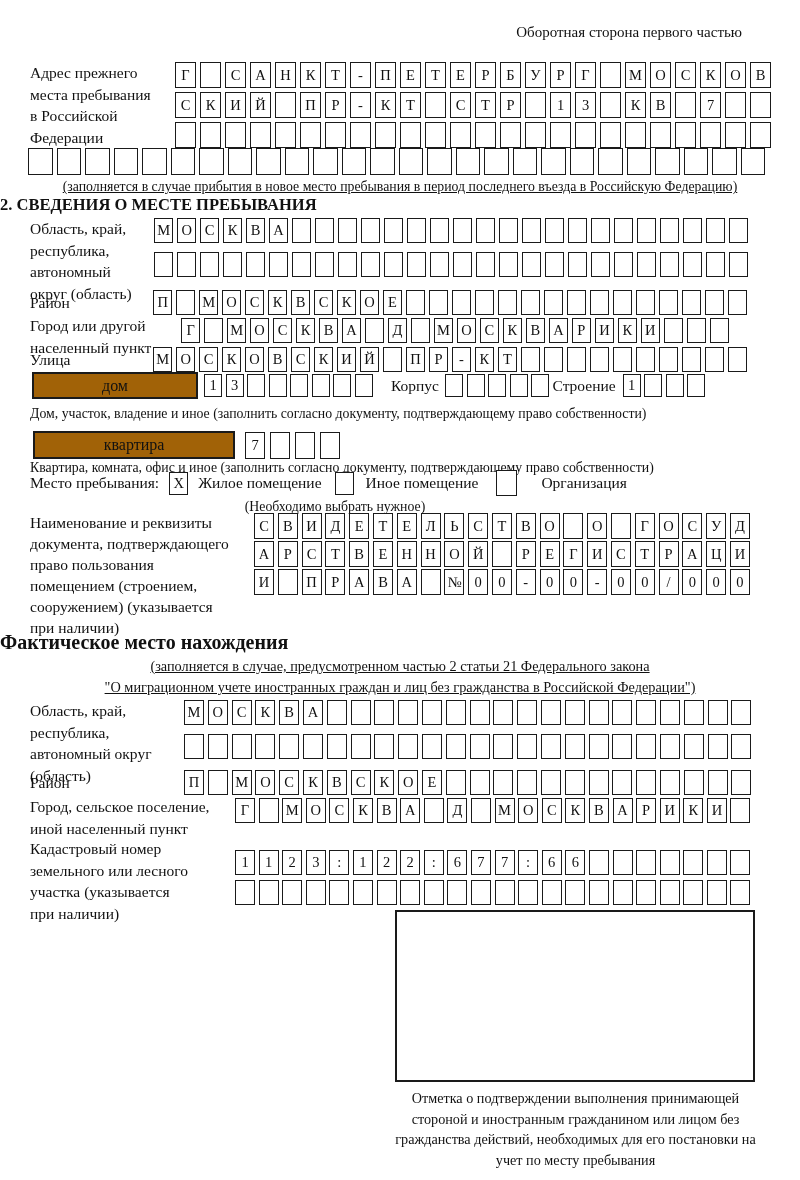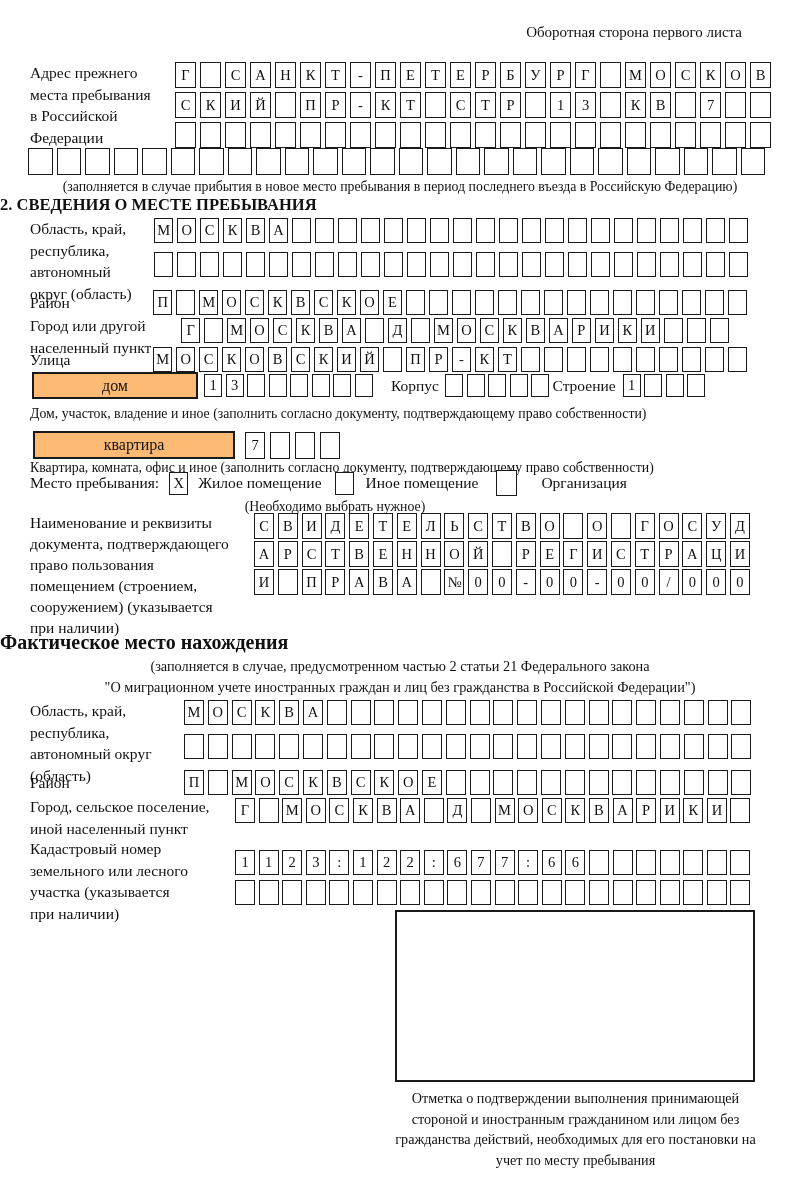--- a/index.html
+++ b/index.html
@@ -13,38 +13,38 @@
         margin-right:var(--bg);font-size:14.5px;}
   .g1{--bw:21px;--bh:26px;--bg:4px;}
   .g1w{--bw:24.5px;--bh:27px;--bg:4px;}
   .g2{--bw:19.3px;--bh:24.5px;--bg:3.7px;}
   .gd{--bw:20px;--bh:26px;--bg:3.8px;}
   .gf{--bw:20px;--bh:25px;--bg:3.8px;}
   .gc{--bw:20px;--bh:25px;--bg:3.6px;}
   .gh{--bw:18px;--bh:23px;--bg:3.5px;}
   .gk{--bw:20px;--bh:27px;--bg:5px;}
   .cap{position:absolute;font-size:13.8px;line-height:19px;}
-  .cap-center{left:0;width:800px;text-align:center;white-space:pre-line;}
+  .cap-center{left:0;width:800px;text-align:center;white-space:pre-line;text-decoration:underline;}
   .title-bold{position:absolute;left:0;width:800px;font-weight:bold;}
   .wbox{box-sizing:border-box;border:2px solid #1a1a1a;display:flex;align-items:center;
-        justify-content:center;font-size:16px;background:#fdba74;}
+        justify-content:center;font-size:16px;background:#a16207;}
   .cb{box-sizing:border-box;display:flex;align-items:center;justify-content:center;
       border:1.6px solid #1a1a1a;width:19px;height:23px;font-size:14.5px;background:#fff;}
   .cb-lg{width:21px;height:26px;}
   .row-flex{position:absolute;display:flex;align-items:center;}
   .inline-lbl{font-size:15.5px;}
   .stamp-box{position:absolute;box-sizing:border-box;border:2.5px solid #1a1a1a;background:#fff;}
   .stamp-cap{position:absolute;font-size:14.2px;line-height:20.5px;text-align:center;}
 </style>
 </head>
 <body>
 
 <div class="page">
 
-  <div class="hdr">Оборотная сторона первого листа</div>
+  <div class="hdr">Оборотная сторона первого частью</div>
 
   <div class="lbl" style="left:30px;top:62px;width:160px">Адрес прежнего
 места пребывания
 в Российской
 Федерации</div>
   <div class="cells g1" style="position:absolute;left:175px;top:62px">
       <span class="cell">Г</span>
       <span class="cell"></span>
       <span class="cell">С</span>
       <span class="cell">А</span>

